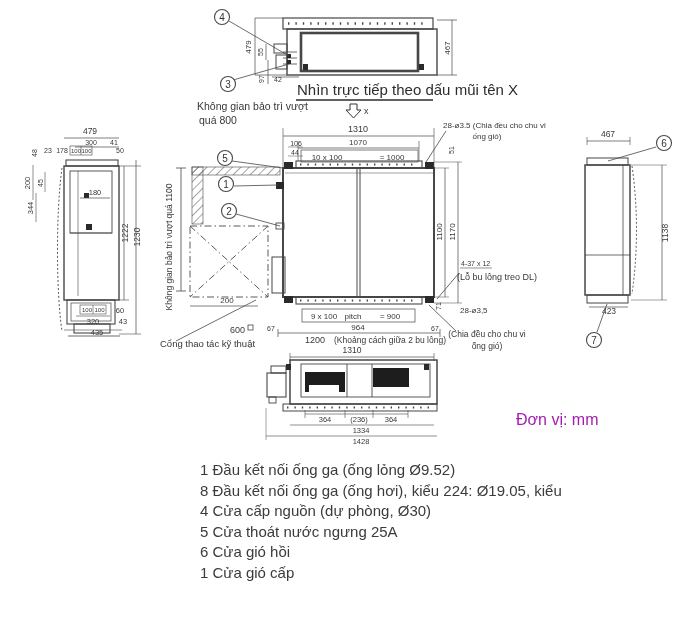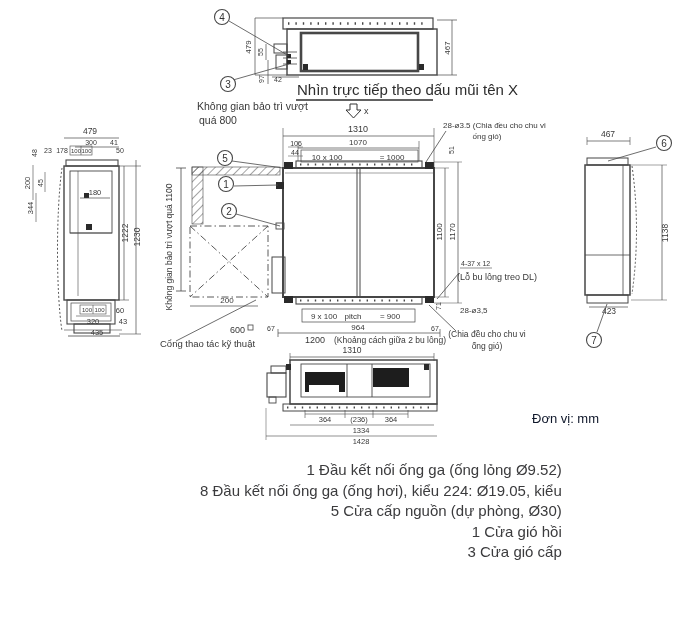--- a/index.html
+++ b/index.html
@@ -3,22 +3,22 @@
 <meta charset="utf-8">
 <style>
   html,body{margin:0;padding:0;background:#ffffff;}
   body{width:700px;height:632px;position:relative;font-family:"Liberation Sans",sans-serif;color:#3b3b3d;}
   svg{position:absolute;left:0;top:0;}
   svg text{fill:#383838;font-family:"Liberation Sans",sans-serif;}
   .t6{font-size:6px}.t7{font-size:7px}.t75{font-size:7.5px}.t8{font-size:8px}
   .t85{font-size:8.5px}.t9{font-size:9px}.t95{font-size:9.5px}.t10{font-size:10.5px}
   .title-t{font-size:15px;fill:#2d2d2d;}
   .callout-t{font-size:10px;fill:#333;}
-  .legend{position:absolute;left:200px;top:460px;font-size:15px;line-height:20.5px;color:#3b3b3d;white-space:nowrap;text-align:right;}
-  .unit{position:absolute;left:532px;top:411px;font-size:13px;color:#0f172a;}
+  .legend{position:absolute;left:200px;top:460px;font-size:15px;line-height:20.5px;color:#3b3b3d;white-space:nowrap;}
+  .unit{position:absolute;left:516px;top:411px;font-size:16px;color:#a21caf;}
 </style>
 </head>
 <body>
 
 <svg width="700" height="456" viewBox="0 0 700 456">
   <defs>
     <pattern id="hatch" patternUnits="userSpaceOnUse" width="6" height="6" patternTransform="rotate(45)">
       <line x1="0" y1="0" x2="0" y2="6" stroke="#5a5a5a" stroke-width="1.1"></line>
     </pattern>
   </defs>
@@ -284,16 +284,17 @@
   <text class="t85" x="608" y="137" text-anchor="middle">467</text>
   <text class="t85" transform="rotate(-90 668 233)" x="668" y="233" text-anchor="middle">1138</text>
   <text class="t85" x="609" y="314" text-anchor="middle">423</text>
 </svg>
 
 <div class="unit">Đơn vị: mm</div>
 
 <div class="legend">
   <div>1 Đầu kết nối ống ga (ống lỏng Ø9.52)</div>
   <div>8 Đầu kết nối ống ga (ống hơi), kiểu 224: Ø19.05, kiểu</div>
-  <div>5 Cửa cấp nguồn (dự phòng, Ø30)</div>
-  <div>1 Cửa gió hồi</div>
-  <div>3 Cửa gió cấp</div>
+  <div>4 Cửa cấp nguồn (dự phòng, Ø30)</div>
+  <div>5 Cửa thoát nước ngưng 25A</div>
+  <div>6 Cửa gió hồi</div>
+  <div>1 Cửa gió cấp</div>
 </div>
 
 </body></html>

